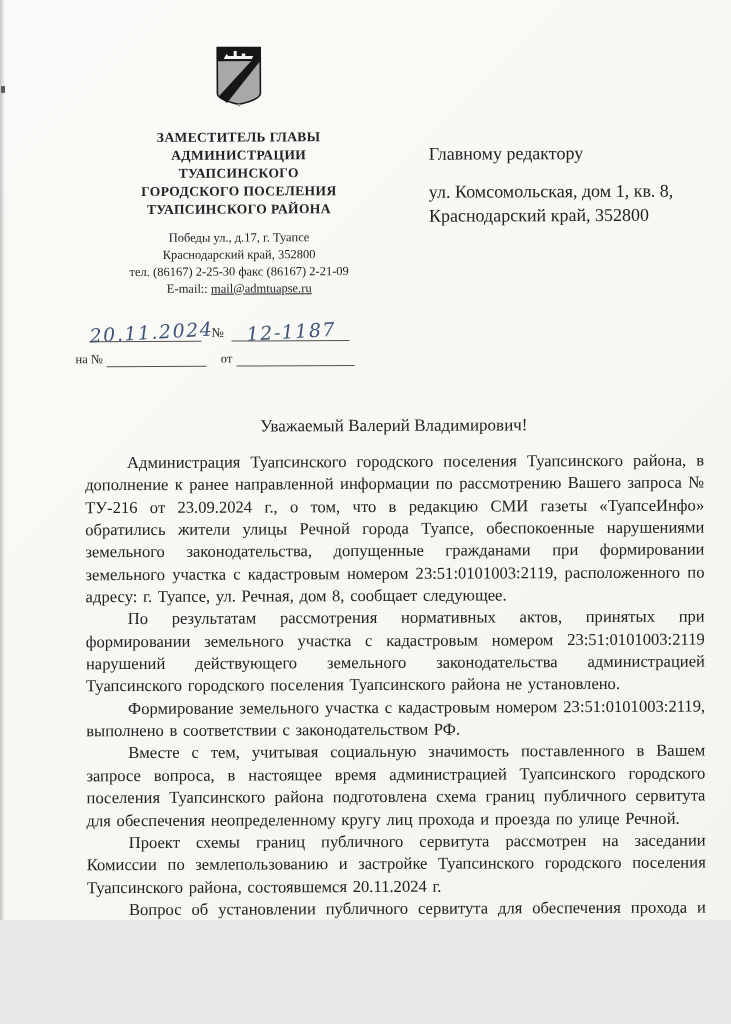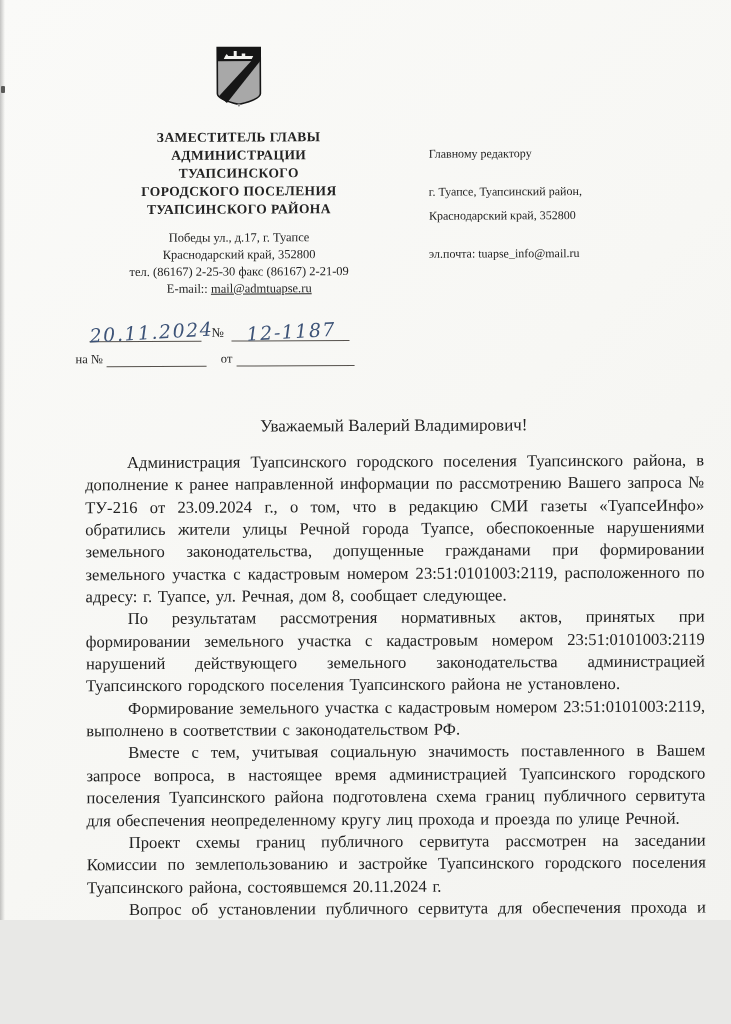--- a/index.html
+++ b/index.html
@@ -79,21 +79,21 @@
     display: flex;
     align-items: flex-end;
   }
   .blank { display: inline-block; border-bottom: 1.2px solid #55514c; height: 12px; }
   .blank.b1 { width: 100px; margin: 0 14px 0 4px; }
   .blank.b2 { width: 118px; margin-left: 4px; }
 
   
   .right-col {
     position: absolute; left: 430px; top: 142px; width: 282px;
-    font-size: 12px;
+    font-size: 18px;
     line-height: 24.5px;
   }
   .recipient-gap { height: 13px; }
 
   
   .salutation {
     position: absolute; left: 85px; top: 416px; width: 618px;
     text-align: center;
     font-size: 17px;
   }
@@ -160,24 +160,23 @@
         <span>на №</span>
         <span class="blank b1"></span>
         <span>от</span>
         <span class="blank b2"></span>
       </div>
     </div>
 
     <div class="right-col">
       <div>Главному редактору</div>
       <div class="recipient-gap"></div>
-      <div>г. Туапсе, Туапсинский район,</div>
+      <div>ул. Комсомольская, дом 1, кв. 8,</div>
       <div>Краснодарский край, 352800</div>
       <div class="recipient-gap"></div>
-      <div>эл.почта: tuapse_info@mail.ru</div>
     </div>
 
     <div class="salutation">Уважаемый Валерий Владимирович!</div>
 
     <div class="body-text">
       <p>Администрация Туапсинского городского поселения Туапсинского района, в дополнение к ранее направленной информации по рассмотрению Вашего запроса № ТУ-216 от 23.09.2024 г., о том, что в редакцию СМИ газеты «ТуапсеИнфо» обратились жители улицы Речной города Туапсе, обеспокоенные нарушениями земельного законодательства, допущенные гражданами при формировании земельного участка с кадастровым номером 23:51:0101003:2119, расположенного по адресу: г. Туапсе, ул. Речная, дом 8, сообщает следующее.</p>
       <p>По результатам рассмотрения нормативных актов, принятых при формировании земельного участка с кадастровым номером 23:51:0101003:2119 нарушений действующего земельного законодательства администрацией Туапсинского городского поселения Туапсинского района не установлено.</p>
       <p>Формирование земельного участка с кадастровым номером 23:51:0101003:2119, выполнено в соответствии с законодательством РФ.</p>
       <p>Вместе с тем, учитывая социальную значимость поставленного в Вашем запросе вопроса, в настоящее время администрацией Туапсинского городского поселения Туапсинского района подготовлена схема границ публичного сервитута для обеспечения неопределенному кругу лиц прохода и проезда по улице Речной.</p>
       <p>Проект схемы границ публичного сервитута рассмотрен на заседании Комиссии по землепользованию и застройке Туапсинского городского поселения Туапсинского района, состоявшемся 20.11.2024 г.</p>

